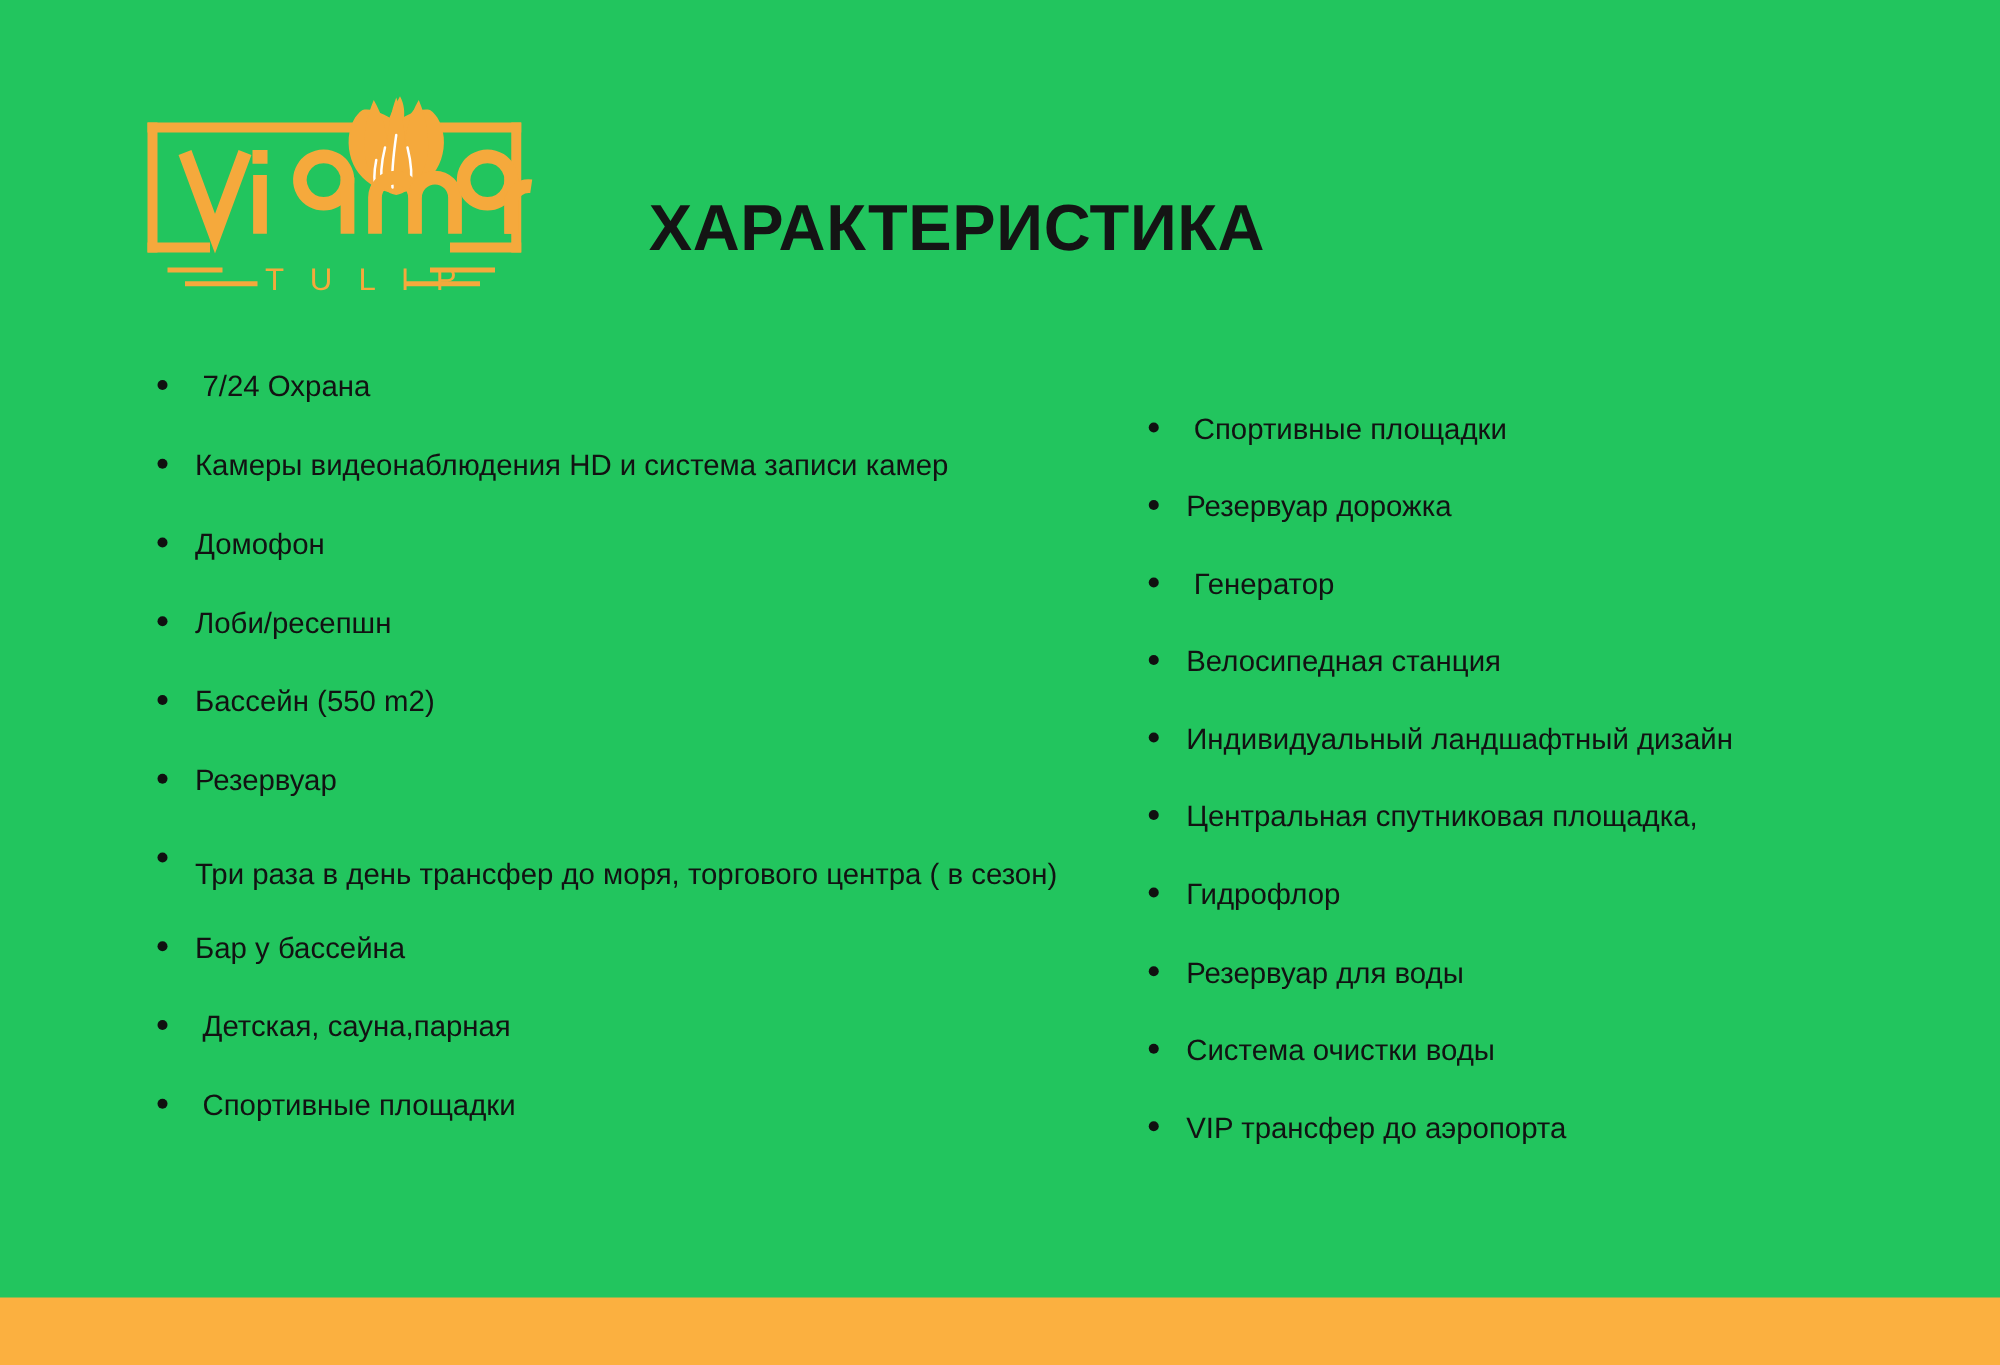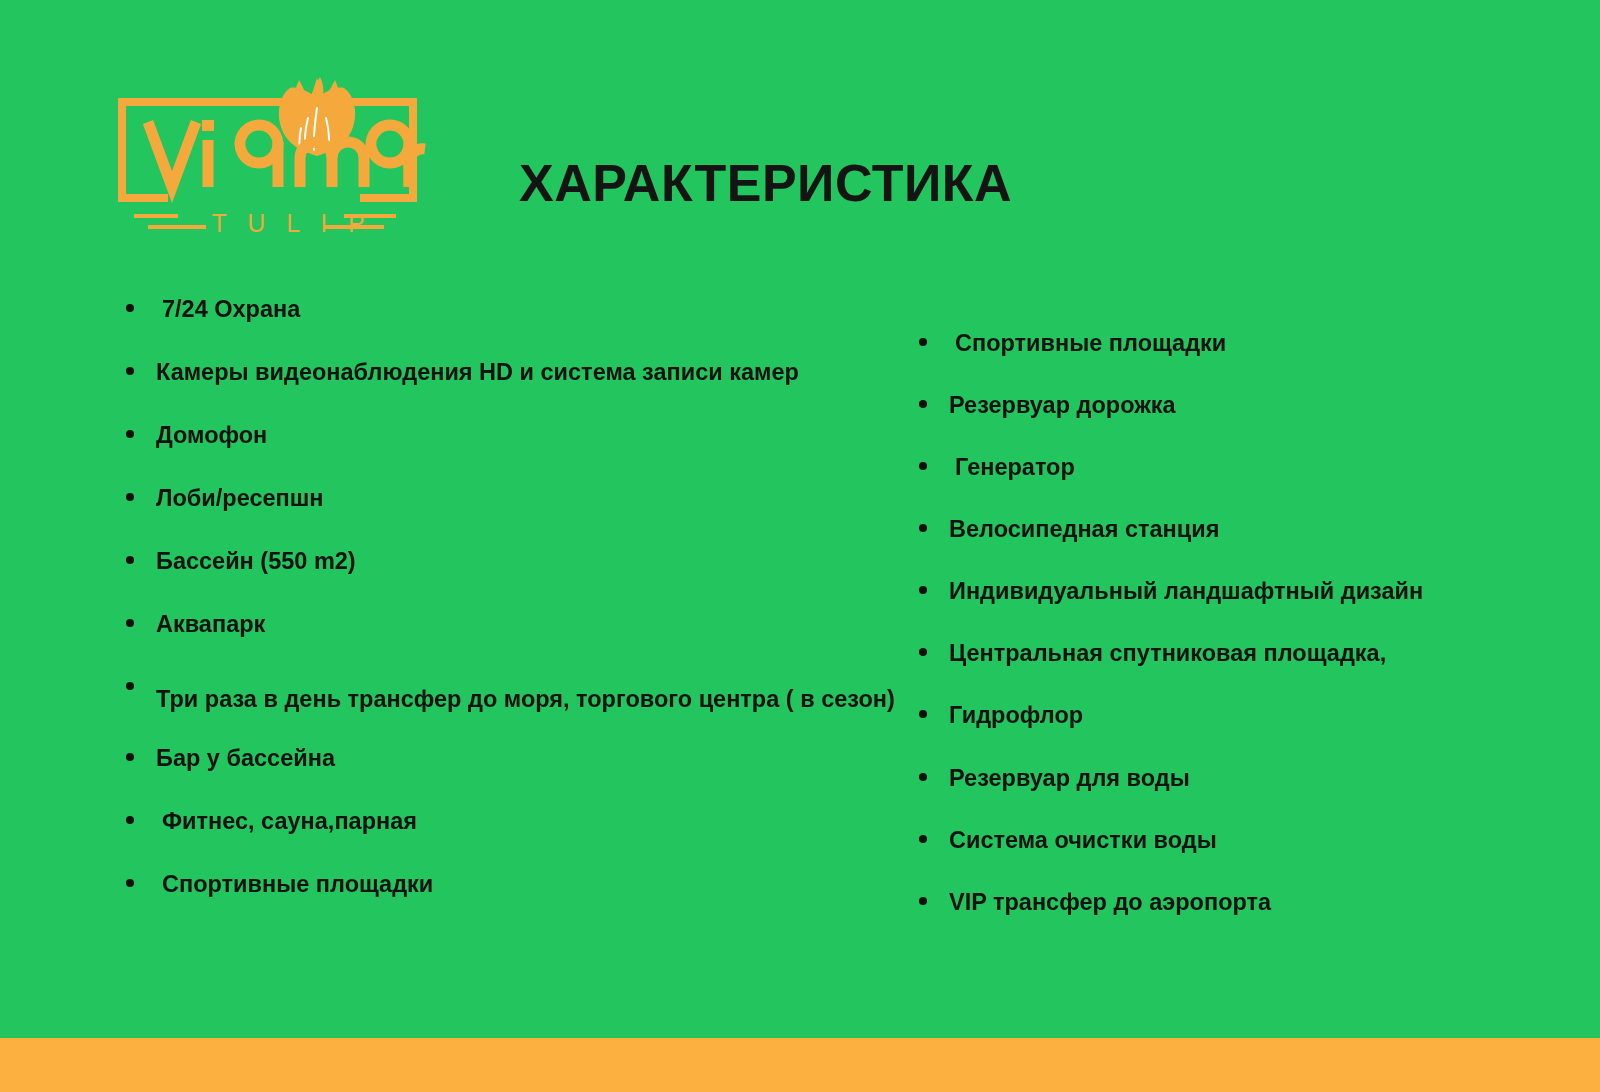--- a/index.html
+++ b/index.html
@@ -40,21 +40,20 @@
     color: #141414;
     white-space: nowrap;
   }
 
   
   .col {
     position: absolute;
     list-style: none;
     margin: 0;
     padding: 0;
-    font-weight: bold;
   }
   .col-left {
     left: 112px;
     top: 294px;
     width: 770px;
   }
   .col-right {
     left: 905px;
     top: 328px;
     width: 600px;
@@ -184,33 +183,33 @@
     <li class="li">
       <span class="bullet"></span>
       <span class="text">Лоби/ресепшн</span>
     </li>
     <li class="li">
       <span class="bullet"></span>
       <span class="text">Бассейн (550 m2)</span>
     </li>
     <li class="li">
       <span class="bullet"></span>
-      <span class="text">Аквапарк</span>
+      <span class="text">Резервуар</span>
     </li>
     <li class="li wide multiline">
       <span class="bullet"></span>
       <span class="text">Три раза в день трансфер до моря,  торгового центра ( в сезон)</span>
     </li>
     <li class="li">
       <span class="bullet"></span>
       <span class="text">Бар у бассейна</span>
     </li>
     <li class="li lead-space">
       <span class="bullet"></span>
-      <span class="text">Фитнес, сауна,парная</span>
+      <span class="text">Детская, сауна,парная</span>
     </li>
     <li class="li lead-space">
       <span class="bullet"></span>
       <span class="text">Спортивные площадки</span>
     </li>
   </ul>
 
   <ul class="col col-right">
     <li class="li lead-space">
       <span class="bullet"></span>

